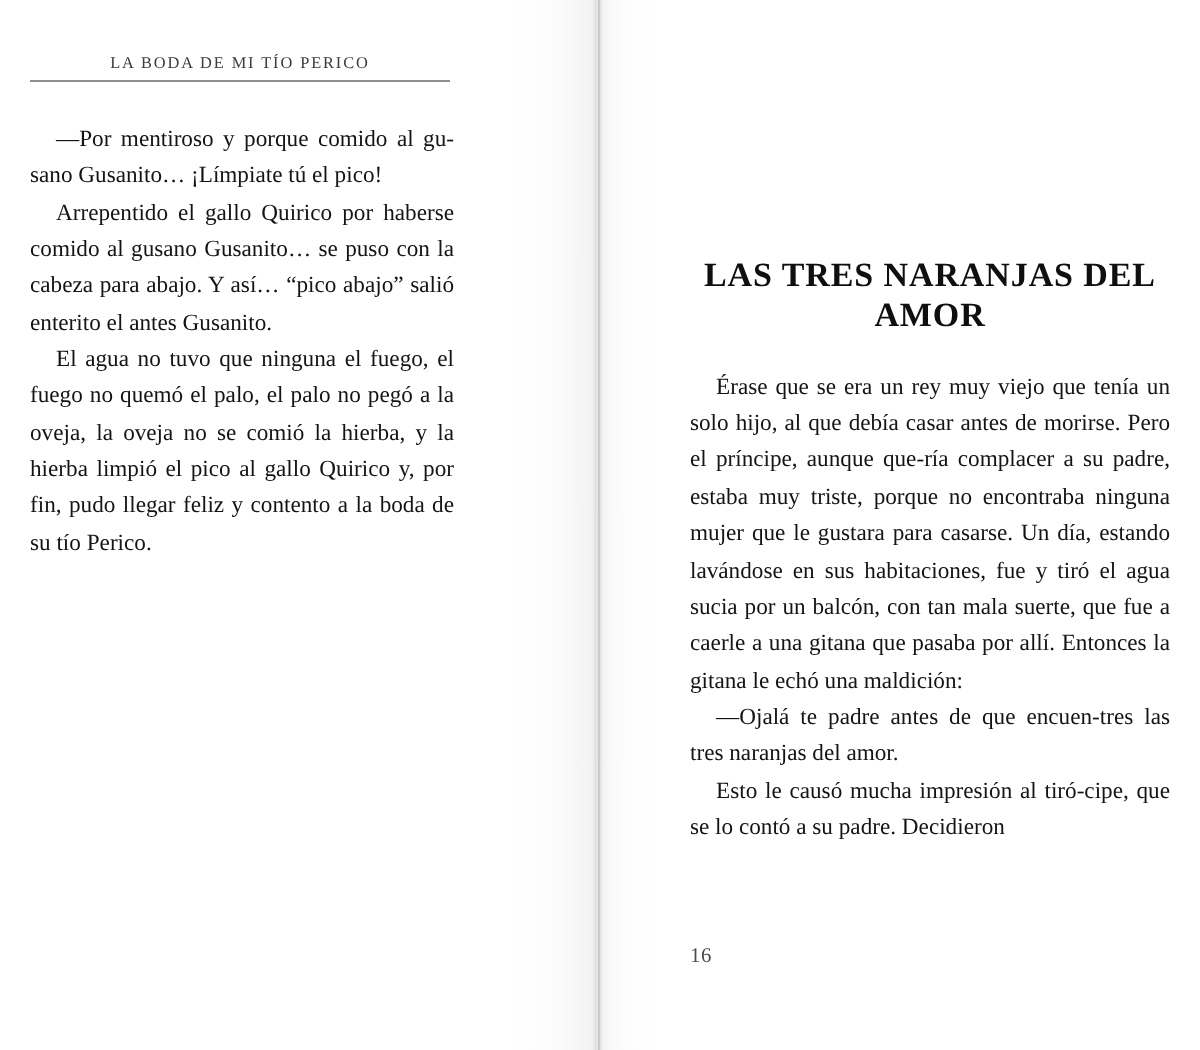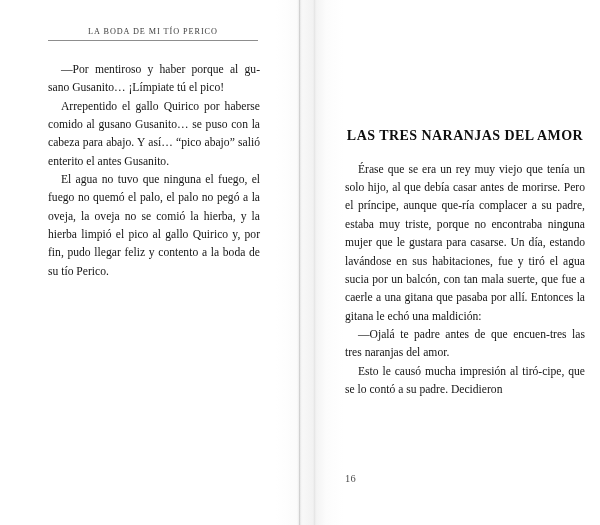--- a/index.html
+++ b/index.html
@@ -14,21 +14,20 @@
     font-family: "Liberation Serif", "DejaVu Serif", serif;
     color: #1a1a1a;
     position: relative;
   }
 
   .spread {
     position: absolute;
     inset: 0;
     display: flex;
     background: #3b82f6;
-    margin-left: 33px;
   }
 
   
   .page {
     position: relative;
     height: 100%;
     box-sizing: border-box;
     background: #ffffff;
   }
   .page-left {
@@ -116,21 +115,21 @@
     top: 61px;
     width: 212px;
   }
   .col-right {
     left: 345px;
     top: 128px;
     width: 240px;
   }
 
   .chapter-title {
-    font-size: 14px;
+    font-size: 17px;
     letter-spacing: 0.45px;
     text-align: center;
     font-weight: bold;
     color: #0f0f0f;
     margin: 0 0 16px 0;
     line-height: 1.2;
     font-family: "Liberation Serif", "DejaVu Serif", serif;
   }
 
   p.para {
@@ -154,21 +153,21 @@
 <div class="spread">
 
   <div class="page page-left">
 
     <div class="running-head">
       <span class="running-head-text">LA BODA DE MI TÍO PERICO</span>
       <span class="running-head-rule"></span>
     </div>
 
     <div class="col col-left">
-      <p class="para">—Por mentiroso y haber porque al gu‐sano Gusanito… ¡Límpiate tú el pico!</p>
+      <p class="para">—Por mentiroso y porque comido al gu‐sano Gusanito… ¡Límpiate tú el pico!</p>
       <p class="para">Arrepentido el gallo Quirico por haberse comido al gusano Gusanito… se puso con la cabeza para abajo. Y así… “pico abajo” salió enterito el antes Gusanito.</p>
       <p class="para">El agua no tuvo que ninguna el fuego, el fuego no quemó el palo, el palo no pegó a la oveja, la oveja no se comió la hierba, y la hierba limpió el pico al gallo Quirico y, por fin, pudo llegar feliz y contento a la boda de su tío Perico.</p>
     </div>
 
   </div>
 
   <div class="page page-right">
   </div>
 
 </div>

